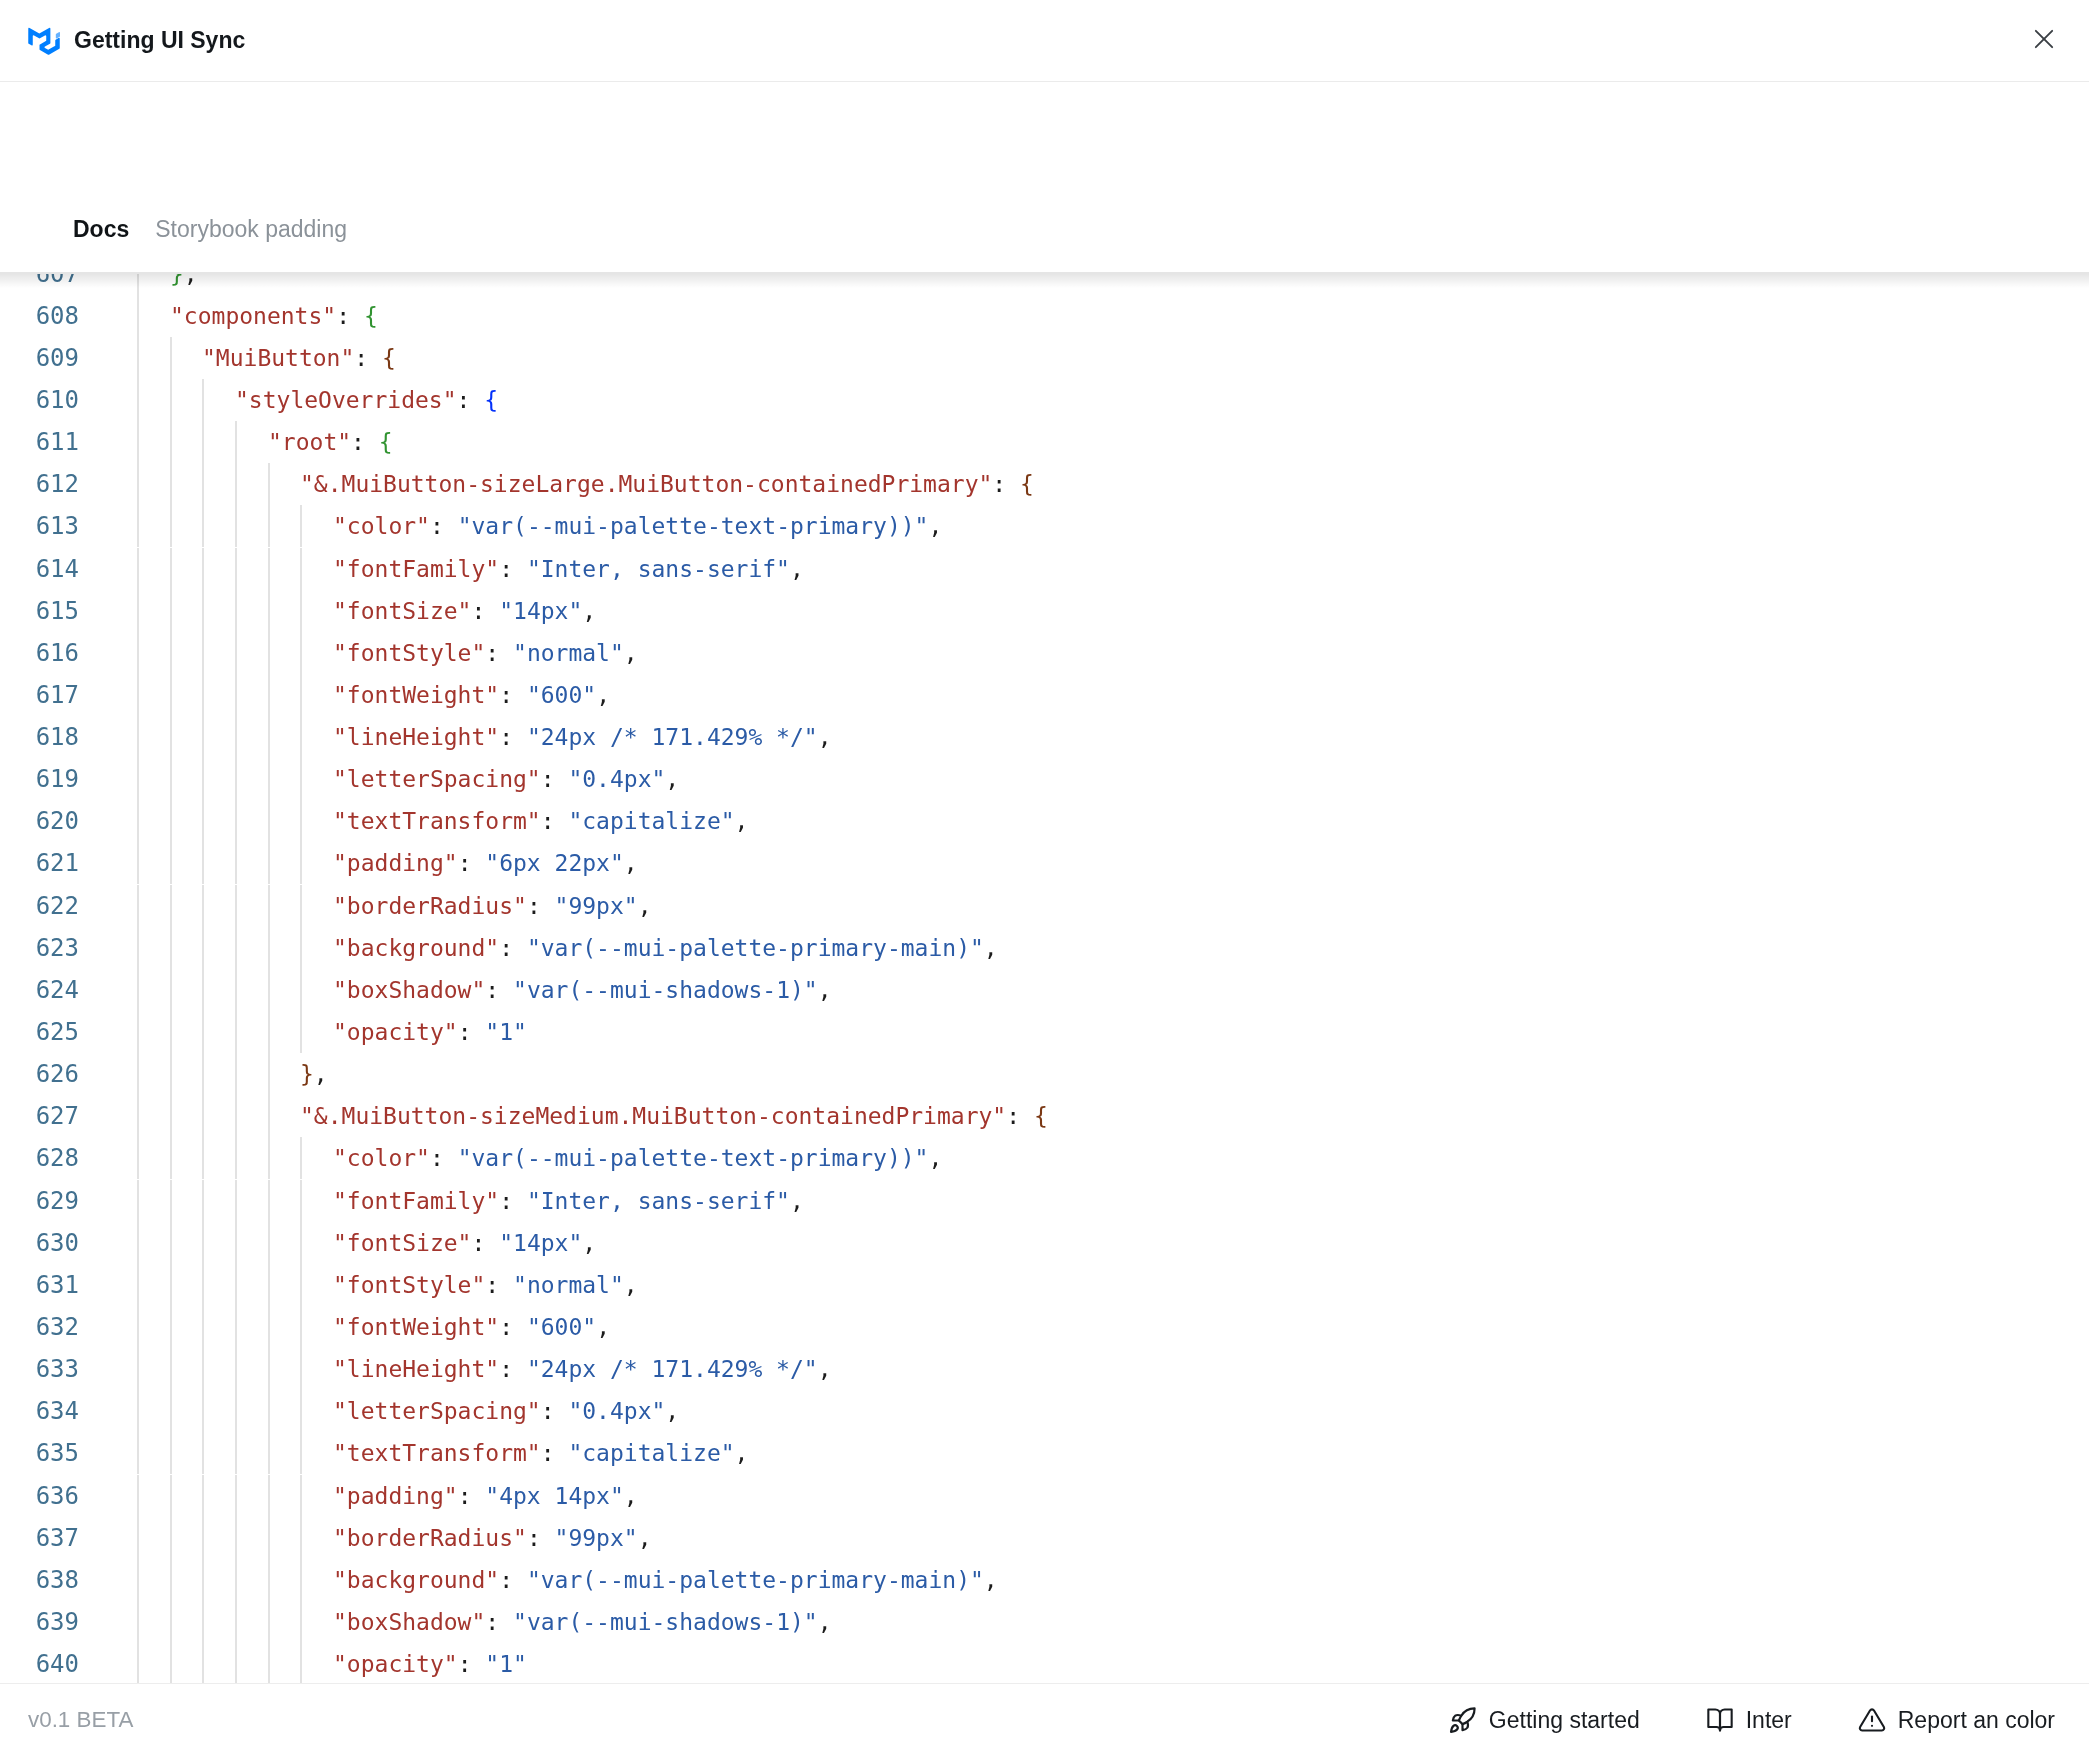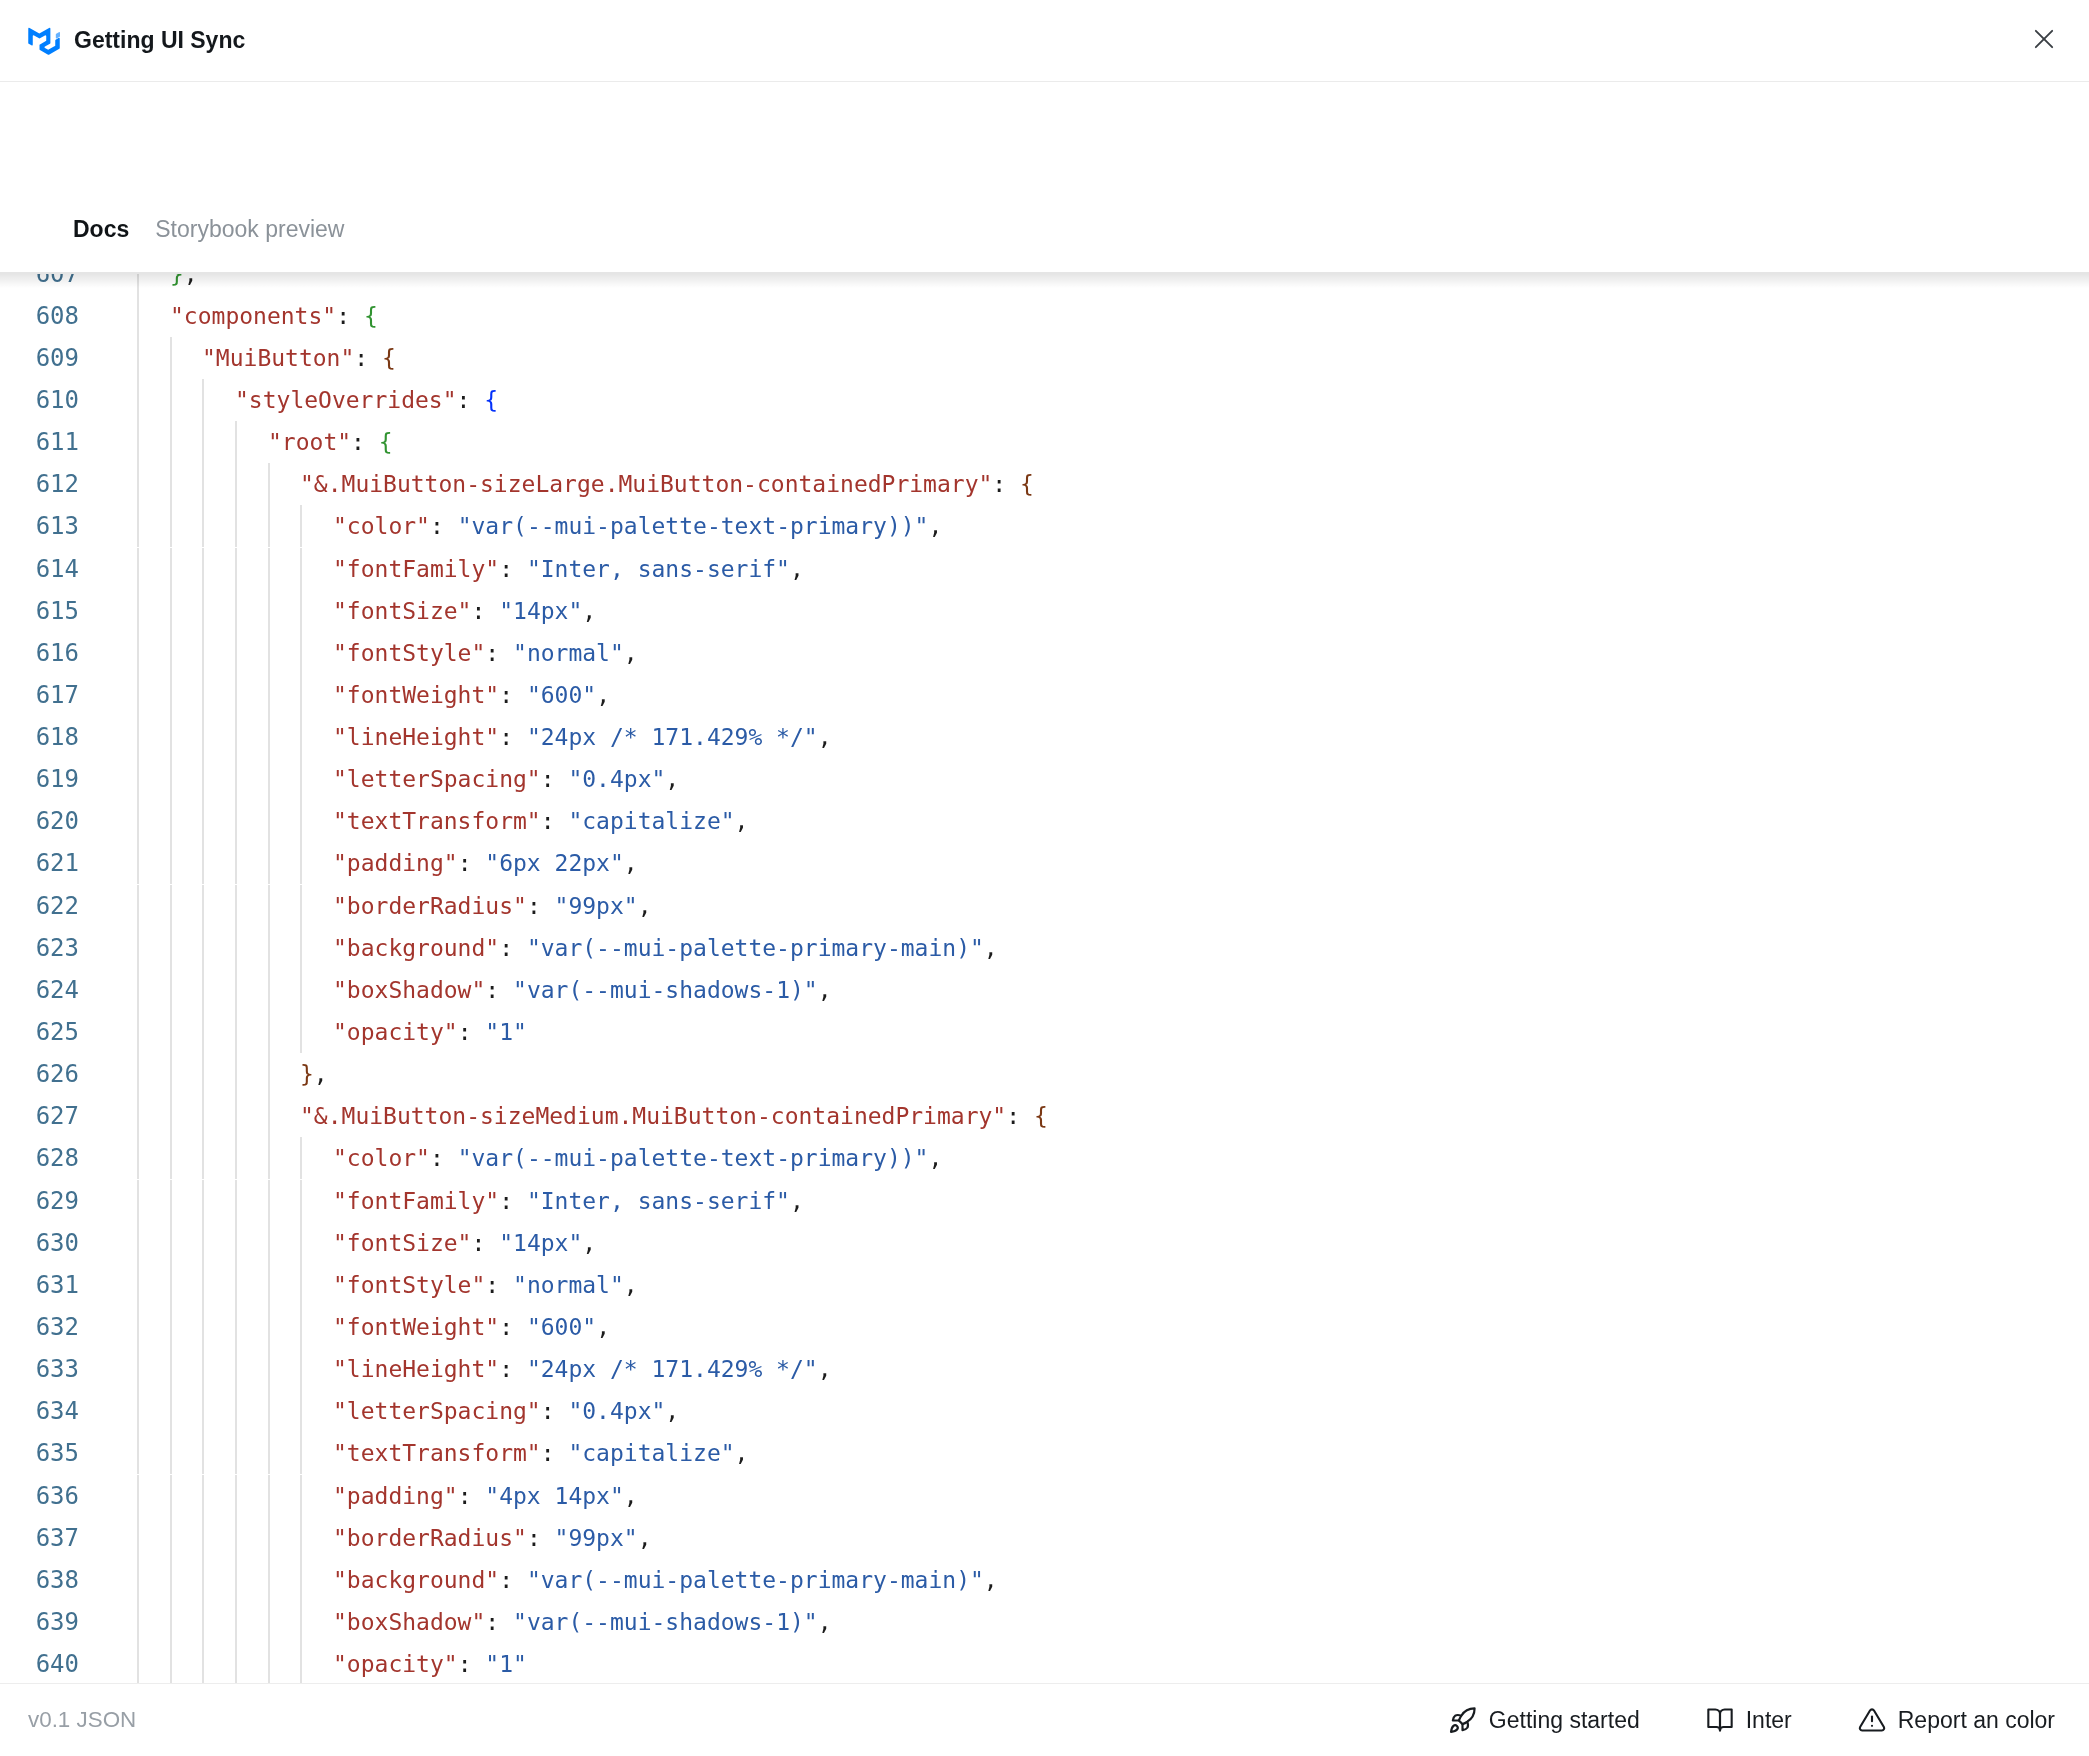--- a/index.html
+++ b/index.html
@@ -68,21 +68,21 @@
           <line x1="19" y1="5" x2="5" y2="19"></line>
       </svg>
     </button>
   </header>
 
   <div class="toolbar">
   </div>
 
   <div class="tabs">
     <div class="tab active" style="color: rgb(16, 20, 23);">Docs</div>
-    <div class="tab" style="color: rgb(139, 146, 153);">Storybook preview</div>
+    <div class="tab" style="color: rgb(139, 146, 153);">Storybook padding</div>
   </div>
   <div class="tab-divider"></div>
 
   <div class="code-area">
     <div class="scroll-shadow"></div>
     <div>
         <div class="code-line" style="top: -21.4px;"><span class="ln" style="color: rgb(65, 112, 143); width: 79px;">607</span><i class="guide" style="left: 137px; background: rgb(226, 226, 226);"></i><span class="code-text" style="left: 170px;"><span style="color: rgb(49, 147, 49);">}</span><span style="color: rgb(28, 28, 28);">,</span></span></div>
         <div class="code-line" style="top: 21px;"><span class="ln" style="color: rgb(65, 112, 143); width: 79px;">608</span><i class="guide" style="left: 137px; background: rgb(226, 226, 226);"></i><span class="code-text" style="left: 170px;"><span style="color: rgb(163, 53, 45);">"components"</span><span style="color: rgb(28, 28, 28);">: </span><span style="color: rgb(49, 147, 49);">{</span></span></div>
         <div class="code-line" style="top: 63px;"><span class="ln" style="color: rgb(65, 112, 143); width: 79px;">609</span><i class="guide" style="left: 137px; background: rgb(226, 226, 226);"></i><i class="guide" style="left: 170px; background: rgb(226, 226, 226);"></i><span class="code-text" style="left: 202px;"><span style="color: rgb(163, 53, 45);">"MuiButton"</span><span style="color: rgb(28, 28, 28);">: </span><span style="color: rgb(123, 56, 20);">{</span></span></div>
         <div class="code-line" style="top: 105px;"><span class="ln" style="color: rgb(65, 112, 143); width: 79px;">610</span><i class="guide" style="left: 137px; background: rgb(226, 226, 226);"></i><i class="guide" style="left: 170px; background: rgb(226, 226, 226);"></i><i class="guide" style="left: 202px; background: rgb(226, 226, 226);"></i><span class="code-text" style="left: 235px;"><span style="color: rgb(163, 53, 45);">"styleOverrides"</span><span style="color: rgb(28, 28, 28);">: </span><span style="color: rgb(4, 49, 250);">{</span></span></div>
@@ -113,21 +113,21 @@
         <div class="code-line" style="top: 1158px;"><span class="ln" style="color: rgb(65, 112, 143); width: 79px;">635</span><i class="guide" style="left: 137px; background: rgb(226, 226, 226);"></i><i class="guide" style="left: 170px; background: rgb(226, 226, 226);"></i><i class="guide" style="left: 202px; background: rgb(226, 226, 226);"></i><i class="guide" style="left: 235px; background: rgb(226, 226, 226);"></i><i class="guide" style="left: 268px; background: rgb(226, 226, 226);"></i><i class="guide" style="left: 300px; background: rgb(226, 226, 226);"></i><span class="code-text" style="left: 333px;"><span style="color: rgb(163, 53, 45);">"textTransform"</span><span style="color: rgb(28, 28, 28);">: </span><span style="color: rgb(43, 91, 166);">"capitalize"</span><span style="color: rgb(28, 28, 28);">,</span></span></div>
         <div class="code-line" style="top: 1201px;"><span class="ln" style="color: rgb(65, 112, 143); width: 79px;">636</span><i class="guide" style="left: 137px; background: rgb(226, 226, 226);"></i><i class="guide" style="left: 170px; background: rgb(226, 226, 226);"></i><i class="guide" style="left: 202px; background: rgb(226, 226, 226);"></i><i class="guide" style="left: 235px; background: rgb(226, 226, 226);"></i><i class="guide" style="left: 268px; background: rgb(226, 226, 226);"></i><i class="guide" style="left: 300px; background: rgb(226, 226, 226);"></i><span class="code-text" style="left: 333px;"><span style="color: rgb(163, 53, 45);">"padding"</span><span style="color: rgb(28, 28, 28);">: </span><span style="color: rgb(43, 91, 166);">"4px 14px"</span><span style="color: rgb(28, 28, 28);">,</span></span></div>
         <div class="code-line" style="top: 1243px;"><span class="ln" style="color: rgb(65, 112, 143); width: 79px;">637</span><i class="guide" style="left: 137px; background: rgb(226, 226, 226);"></i><i class="guide" style="left: 170px; background: rgb(226, 226, 226);"></i><i class="guide" style="left: 202px; background: rgb(226, 226, 226);"></i><i class="guide" style="left: 235px; background: rgb(226, 226, 226);"></i><i class="guide" style="left: 268px; background: rgb(226, 226, 226);"></i><i class="guide" style="left: 300px; background: rgb(226, 226, 226);"></i><span class="code-text" style="left: 333px;"><span style="color: rgb(163, 53, 45);">"borderRadius"</span><span style="color: rgb(28, 28, 28);">: </span><span style="color: rgb(43, 91, 166);">"99px"</span><span style="color: rgb(28, 28, 28);">,</span></span></div>
         <div class="code-line" style="top: 1285px;"><span class="ln" style="color: rgb(65, 112, 143); width: 79px;">638</span><i class="guide" style="left: 137px; background: rgb(226, 226, 226);"></i><i class="guide" style="left: 170px; background: rgb(226, 226, 226);"></i><i class="guide" style="left: 202px; background: rgb(226, 226, 226);"></i><i class="guide" style="left: 235px; background: rgb(226, 226, 226);"></i><i class="guide" style="left: 268px; background: rgb(226, 226, 226);"></i><i class="guide" style="left: 300px; background: rgb(226, 226, 226);"></i><span class="code-text" style="left: 333px;"><span style="color: rgb(163, 53, 45);">"background"</span><span style="color: rgb(28, 28, 28);">: </span><span style="color: rgb(43, 91, 166);">"var(--mui-palette-primary-main)"</span><span style="color: rgb(28, 28, 28);">,</span></span></div>
         <div class="code-line" style="top: 1327px;"><span class="ln" style="color: rgb(65, 112, 143); width: 79px;">639</span><i class="guide" style="left: 137px; background: rgb(226, 226, 226);"></i><i class="guide" style="left: 170px; background: rgb(226, 226, 226);"></i><i class="guide" style="left: 202px; background: rgb(226, 226, 226);"></i><i class="guide" style="left: 235px; background: rgb(226, 226, 226);"></i><i class="guide" style="left: 268px; background: rgb(226, 226, 226);"></i><i class="guide" style="left: 300px; background: rgb(226, 226, 226);"></i><span class="code-text" style="left: 333px;"><span style="color: rgb(163, 53, 45);">"boxShadow"</span><span style="color: rgb(28, 28, 28);">: </span><span style="color: rgb(43, 91, 166);">"var(--mui-shadows-1)"</span><span style="color: rgb(28, 28, 28);">,</span></span></div>
         <div class="code-line" style="top: 1369px;"><span class="ln" style="color: rgb(65, 112, 143); width: 79px;">640</span><i class="guide" style="left: 137px; background: rgb(226, 226, 226);"></i><i class="guide" style="left: 170px; background: rgb(226, 226, 226);"></i><i class="guide" style="left: 202px; background: rgb(226, 226, 226);"></i><i class="guide" style="left: 235px; background: rgb(226, 226, 226);"></i><i class="guide" style="left: 268px; background: rgb(226, 226, 226);"></i><i class="guide" style="left: 300px; background: rgb(226, 226, 226);"></i><span class="code-text" style="left: 333px;"><span style="color: rgb(163, 53, 45);">"opacity"</span><span style="color: rgb(28, 28, 28);">: </span><span style="color: rgb(43, 91, 166);">"1"</span></span></div>
       </div>
   </div>
 
   <footer class="footerbar">
-    <span class="version">v0.1 JSON</span>
+    <span class="version">v0.1 BETA</span>
     <div class="footer-links">
       <button class="footer-link">
         <svg width="29" height="29" viewBox="0 0 24 24" fill="none" stroke="currentColor" stroke-width="1.8" stroke-linecap="round" stroke-linejoin="round">
           <path d="M4.5 16.5c-1.5 1.26-2 5-2 5s3.74-.5 5-2c.71-.84.7-2.13-.09-2.91a2.18 2.18 0 0 0-2.91-.09z"></path>
           <path d="m12 15-3-3a22 22 0 0 1 2-3.95A12.88 12.88 0 0 1 22 2c0 2.72-.78 7.5-6 11a22.35 22.35 0 0 1-4 2z"></path>
           <path d="M9 12H4s.55-3.03 2-4c1.62-1.08 5 0 5 0"></path>
           <path d="M12 15v5s3.03-.55 4-2c1.08-1.62 0-5 0-5"></path>
         </svg>
         <span>Getting started</span>
       </button>

